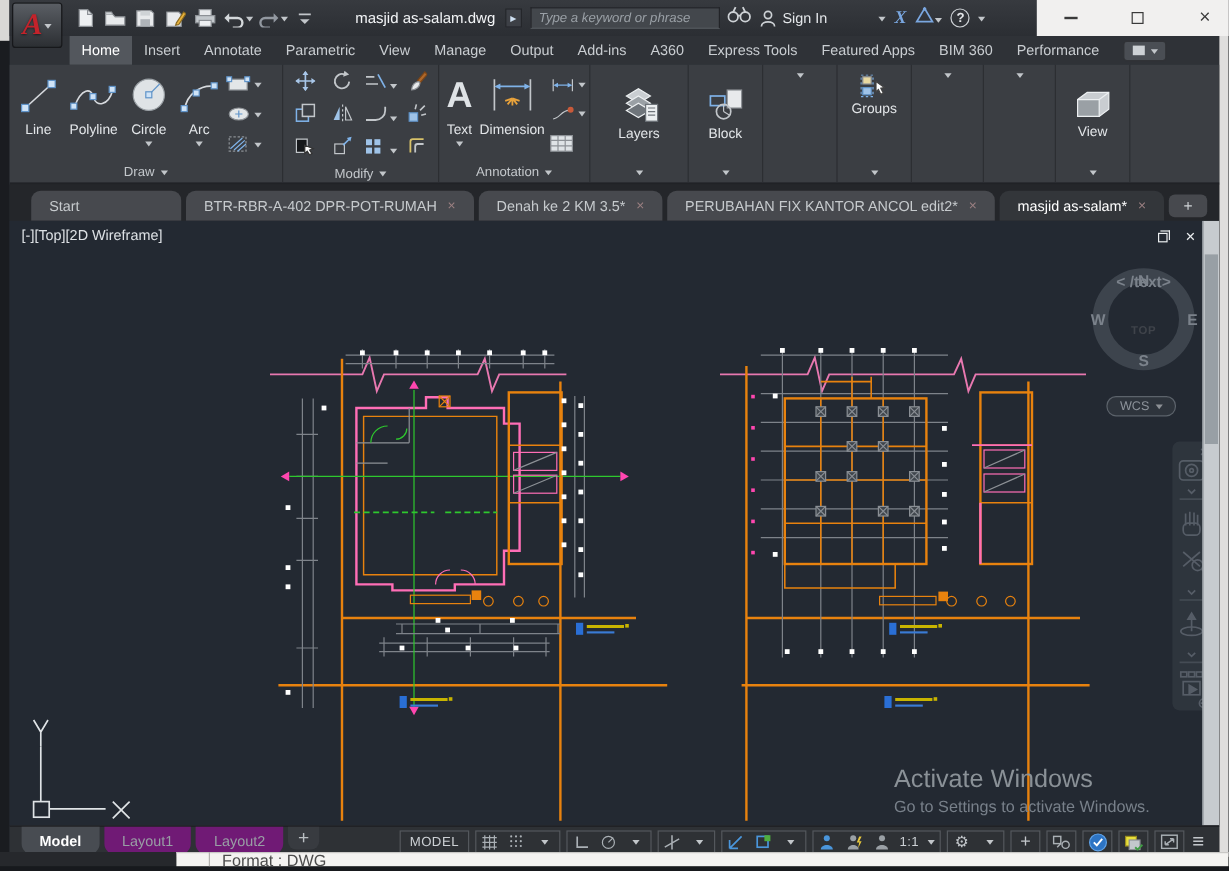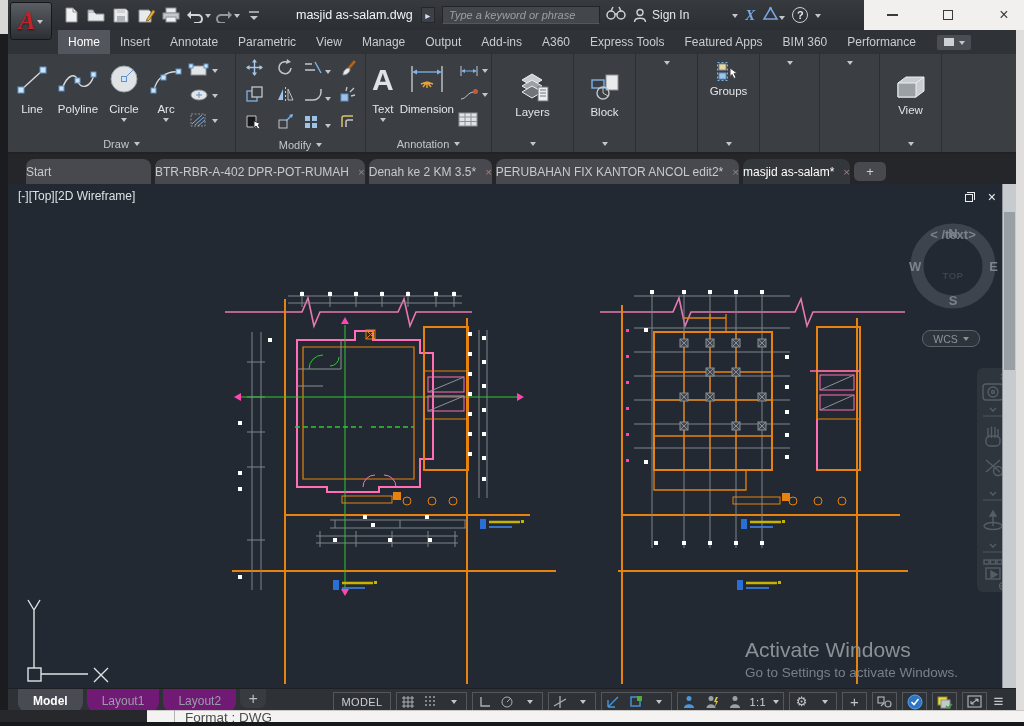--- a/index.html
+++ b/index.html
@@ -40,21 +40,21 @@
   .pbody{flex:1;display:flex;padding:2px 3px 0}
   .plabel{height:17px;display:flex;align-items:center;justify-content:center;gap:5px;font-size:11px;color:#c3c7cb}
   .bigbtn{display:flex;flex-direction:column;align-items:center;padding:2px 3px;color:#e3e6e9;font-size:11.5px;gap:1px}
   .bigbtn .ic{height:44px;display:flex;align-items:center;justify-content:center}
   .smallcol{display:flex;flex-direction:column;justify-content:space-around;padding:2px 1px}
   .srow{display:flex;align-items:center;gap:2px}
   .modgrid{display:grid;grid-template-columns:repeat(4,31px);grid-auto-rows:27px;align-items:center;justify-items:center}
   .solo{align-items:center;justify-content:center;flex-direction:column;display:flex;flex:1;gap:3px;color:#e3e6e9;font-size:11.5px}
   
   .ftabs{position:absolute;left:0;top:154px;width:1008px;height:30px;background:#24262a;display:flex;align-items:flex-end;padding-left:18px}
-  .ftab{height:25px;display:flex;align-items:center;gap:9px;padding:0 0;background:#47494e;color:#c6cacd;font-size:12px;border-radius:8px 8px 0 0;margin-right:4px;white-space:nowrap}
+  .ftab{height:25px;display:flex;align-items:center;gap:9px;padding:0 15px;background:#47494e;color:#c6cacd;font-size:12px;border-radius:8px 8px 0 0;margin-right:4px;white-space:nowrap}
   .ftab.active{background:#33363a;color:#fff}
   .ftab-x{color:#9c8082;font-size:11.5px}
   .ftab-plus{width:32px;height:19px;margin-bottom:3px;border-radius:5px;background:#47494e;color:#cdd1d4;display:flex;align-items:center;justify-content:center;font-size:13px}
   
   .vp{position:absolute;left:0;top:184px;width:1008px;height:504px;background:#232932;overflow:hidden}
   .vp svg.draw{position:absolute;left:0;top:0}
   .vp-label{position:absolute;left:10px;top:5px;color:#dde1e5;font-size:12px}
   .vp-ctrl{position:absolute;right:20px;top:5px;display:flex;gap:13px;align-items:center;color:#eceff1;z-index:4}
   .vp-ctrl .minbar{width:10px;height:2px;background:#eceff1;margin-top:8px}
   .vp-ctrl .rest{position:relative;width:10px;height:10px}

